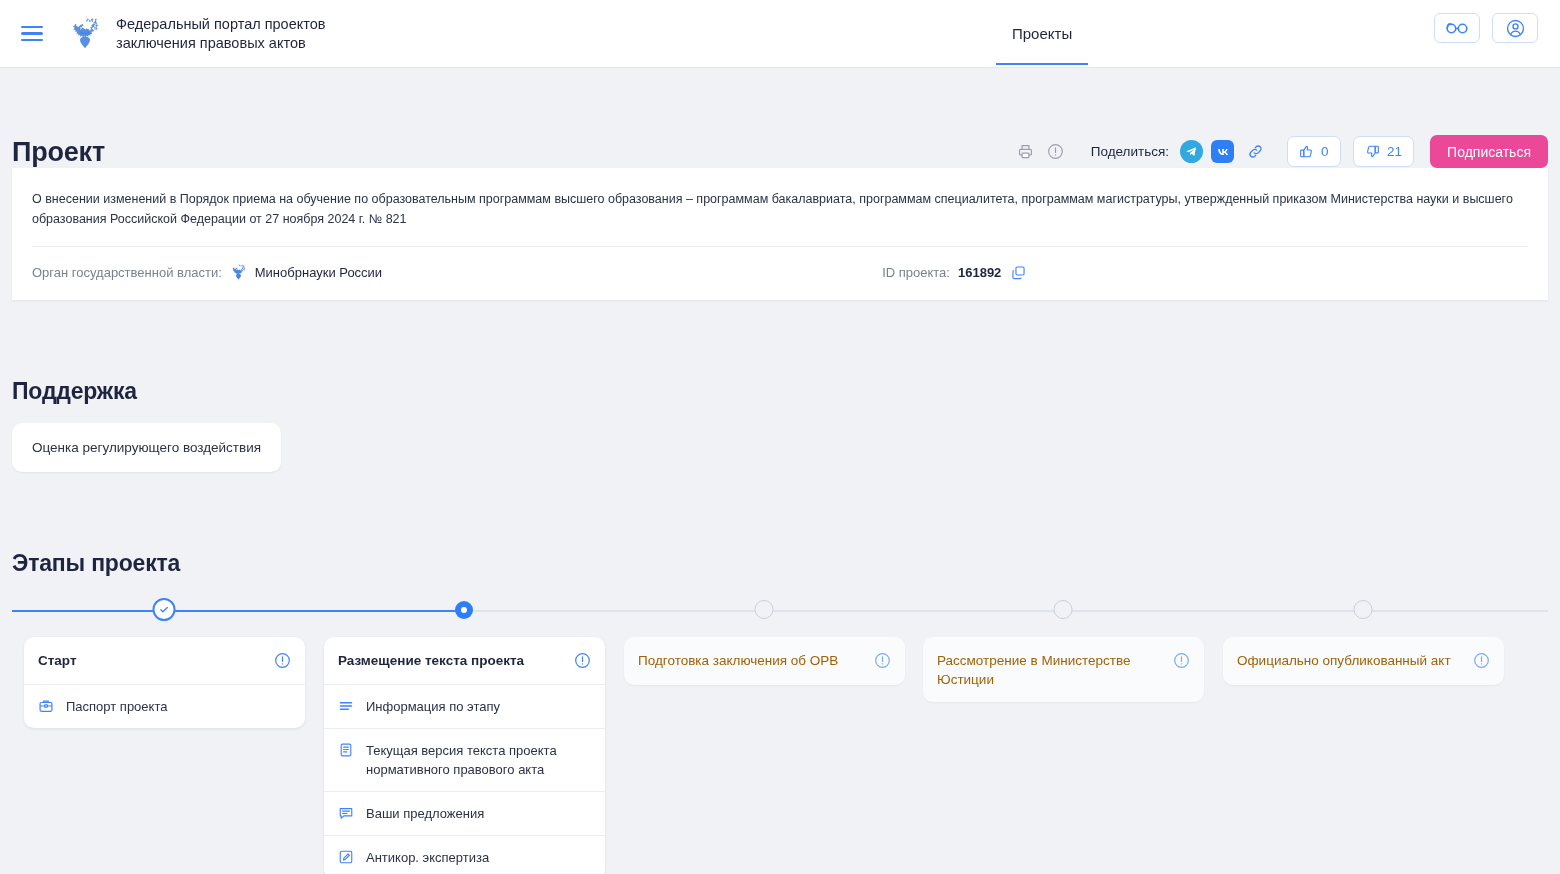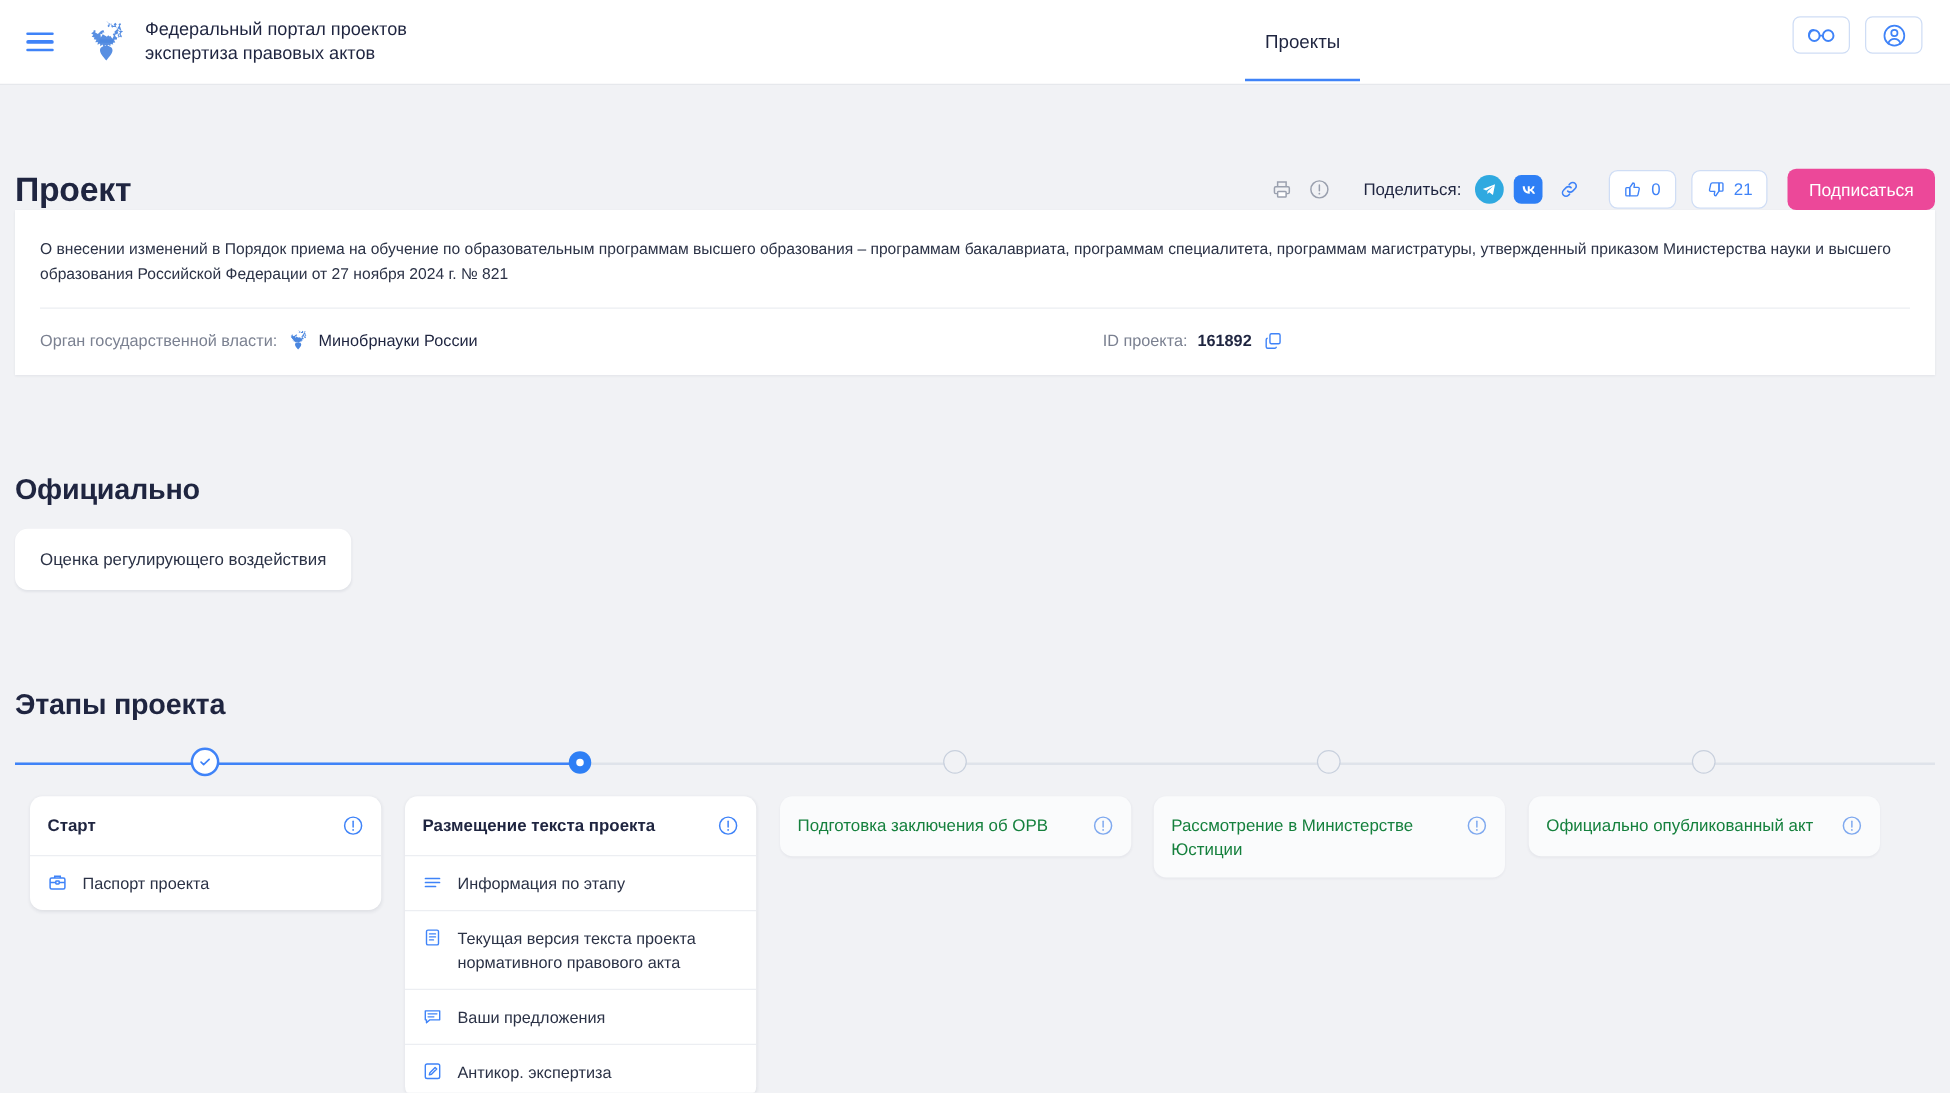--- a/index.html
+++ b/index.html
@@ -223,21 +223,21 @@
     display: flex;
     align-items: flex-start;
     gap: 10px;
     padding: 14px 14px 13px;
     font-size: 13.5px;
     font-weight: 700;
     color: #1f2540;
     border-bottom: 1px solid #eceef2;
     min-height: 48px;
   }
-  .stage.muted .stage-head { color: #15803d; border-bottom: none; font-weight: 400; }
+  .stage.muted .stage-head { color: #a16207; border-bottom: none; font-weight: 400; }
   .stage-head .ttl { flex: 1; line-height: 19px; }
   .warn-ico { color: #3f83f8; flex: 0 0 17px; margin-top: 1px; cursor: pointer; }
 
   .stage-item {
     display: flex;
     align-items: flex-start;
     gap: 11px;
     padding: 12px 14px;
     font-size: 13px;
     color: #2b3246;
@@ -263,21 +263,21 @@
   <div class="brand">
     <span class="emblem">
       <svg viewBox="0 0 34 38" width="34" height="38">
         <g fill="#4a86df">
           <path d="M17 2.2c1.2 0 2 .8 2 1.8 0 .7-.4 1.2-1 1.5l.6 1.3 1.3-1.1-.5-.9 1.6-1 .6 1.2-.8.5.9 1.7 2-1.8-.8-1 1.5-1.2 1 1.3-.9.8 1.2 2.4 1.7-2.3-.7-.7 1.3-1.3.9 1-1 1.2 1.1 3.3-2.1 1.5 2.6.4-2.9-1.4.4-.5-1.7-1.3.4.8-2.2 1.9.9 2.5 2.3-1.3-.7-1.3 1.6-.5.4 1.6-1.2.9 1.1 2.3-2.3.6v1.5l-2.4.2 1 2.1-2 .2.4 1.5-2.1-.5-.2 1.6-1.9-1-.7 1.6-1.5-1.4-1.2 1.6-1-1.9-1.7 1.4-.3-2.2-2 .9.3-2.2-2.1.3 1-2-2.2-.4.6-1.5-2.2-.5 1.3-1.6-1.8-1.2 1.7-1 .5-1.6 1.6.5-.7 1.3 2.3 1.3 2.5-2.3 1.9-.9.8 2.2-1.3-.4-.5 1.7-1.4-.4.4 2.9 1.5-2.6 3.3 2.1 1.1-1.2 1 1 1.3-1.3-.7.7 1.7 2.3 1.2-2.4-.9-.8 1-1.3 1.5 1.2-.8 1 2 1.8.9-1.7-.8-.5.6-1.2 1.6 1-.5.9 1.3 1.1.6-1.3c-.6-.3-1-.8-1-1.5 0-1 .8-1.8 2-1.8z" opacity=".92"></path>
           <path d="M17 21.5c2.6 0 5 1.3 5 3.6 0 2.8-2.6 5.2-5 8.2-2.4-3-5-5.4-5-8.2 0-2.3 2.4-3.6 5-3.6z" opacity=".92"></path>
           <path d="M11.5 16.5h11v2.6h-11z" opacity=".75"></path>
         </g>
       </svg>
     </span>
-    <div class="brand-title">Федеральный портал проектов экспертиза правовых актов</div>
+    <div class="brand-title">Федеральный портал проектов заключения правовых актов</div>
   </div>
 
   <div class="nav">
     <div class="nav-item active">Проекты</div>
   </div>
 
   <div class="topbar-actions">
     <div class="icon-btn">
       <svg viewBox="0 0 26 14" width="24" height="13">
         <circle cx="7" cy="7" r="4.6" fill="none" stroke="#3f83f8" stroke-width="1.7"></circle>
@@ -381,21 +381,21 @@
           <svg viewBox="0 0 20 20" width="15" height="15" fill="none" stroke="#3f83f8" stroke-width="1.5">
             <rect x="6.6" y="2.6" width="10.8" height="10.8" rx="1.6"></rect>
             <path d="M13.4 16.6a1.6 1.6 0 0 1-1.6 1.6H4.2a1.6 1.6 0 0 1-1.6-1.6V9a1.6 1.6 0 0 1 1.6-1.6"></path>
           </svg>
         </span>
       </span>
     </div>
   </div>
 
   
-  <div class="section-title">Официально</div>
+  <div class="section-title">Поддержка</div>
   <div class="chip">Оценка регулирующего воздействия</div>
 
   
   <div class="section-title">Этапы проекта</div>
 
   <div class="stages">
     <div class="rail">
       <div class="rail-line"></div>
       <div class="rail-line-done"></div>
 

